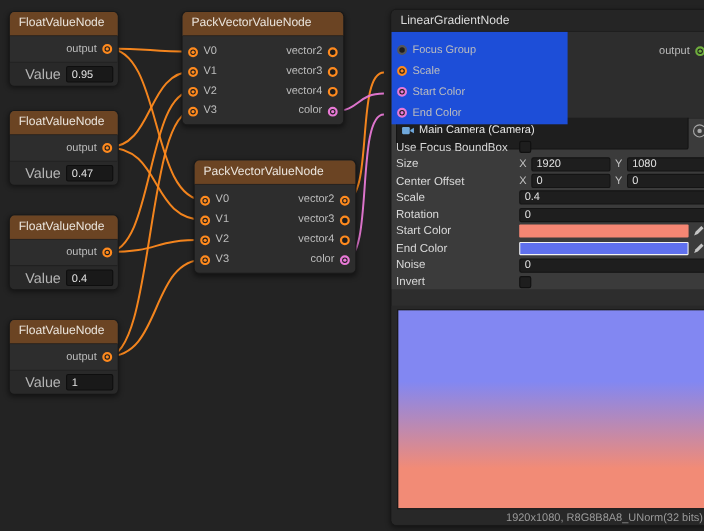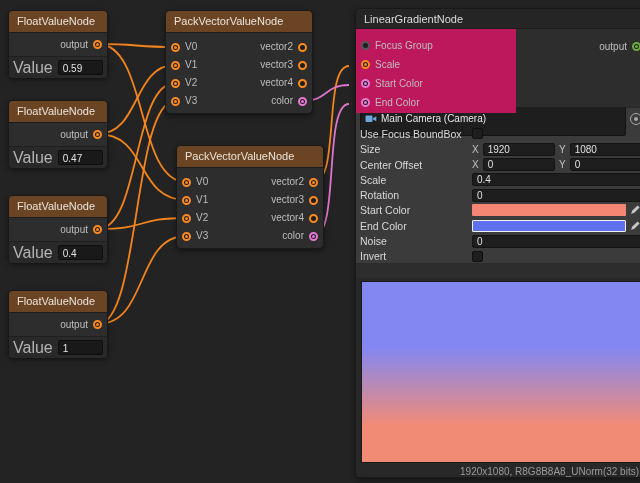--- a/index.html
+++ b/index.html
@@ -48,21 +48,21 @@
   .float-node { width:100px; height:68px; }
   .f-body {
     height:23px; display:flex; align-items:center;
     justify-content:flex-end; gap:5px; padding-right:5px;
   }
   .f-value {
     height:22px; display:flex; align-items:center; gap:5px;
     padding:0 4px; background:#292929;
     border-top:1px solid #202020; border-radius:0 0 4px 4px;
   }
-  .f-value-label { font-size:16px; color:#b5b5b5; }
+  .f-value-label { font-size:13px; color:#b5b5b5;margin-left:10px; }
   .f-field {
     flex:1; height:15px; line-height:15px;
     background:#191919; border:1px solid #0e0e0e; border-radius:2px;
     font-size:10px; color:#e2e2e2; padding:0 4px;
     overflow:hidden; white-space:nowrap;
   }
 
   
   .pack-node { width:148px; height:104px; }
   .p-rows { padding-top:4px; }
@@ -70,21 +70,21 @@
     height:18px; display:flex; align-items:center;
     justify-content:space-between; padding:0 5px;
   }
   .pin, .pout { display:flex; align-items:flex-end; gap:5px; }
 
   
   .lg-node { width:292px; height:470px; display:flex; flex-direction:column; }
   .lg-ports { height:84px; position:relative; background:#2d2d2d; }
   .lg-panel {
     position:absolute; left:0; top:0; width:160px; height:84px;
-    background:#be185d; padding-top:7px;
+    background:#1d4ed8; padding-top:7px;
   }
   .lgrow { height:19px; display:flex; align-items:center; gap:5px; padding-left:5px; }
   .lg-outrow {
     position:absolute; right:5px; top:8px; height:19px;
     display:flex; align-items:center; gap:5px;
   }
 
   
   .lg-inspector {
     height:156px; background:#3b3b3b;
@@ -155,21 +155,21 @@
 </svg>
 
 <div class="node float-node" style="left:8px;top:10px;">
   <div class="node-title" style="background-color: rgb(107, 68, 35);">FloatValueNode</div>
   <div class="f-body">
     <span class="plabel">output</span>
     <span class="port connected" style="border-color: rgb(255, 138, 30); color: rgb(255, 138, 30);"></span>
   </div>
   <div class="f-value">
     <span class="f-value-label">Value</span>
-    <span class="f-field">0.59</span>
+    <span class="f-field">0.95</span>
   </div>
 </div>
 
 <div class="node float-node" style="left:8px;top:100px;">
   <div class="node-title" style="background-color: rgb(107, 68, 35);">FloatValueNode</div>
   <div class="f-body">
     <span class="plabel">output</span>
     <span class="port connected" style="border-color: rgb(255, 138, 30); color: rgb(255, 138, 30);"></span>
   </div>
   <div class="f-value">

